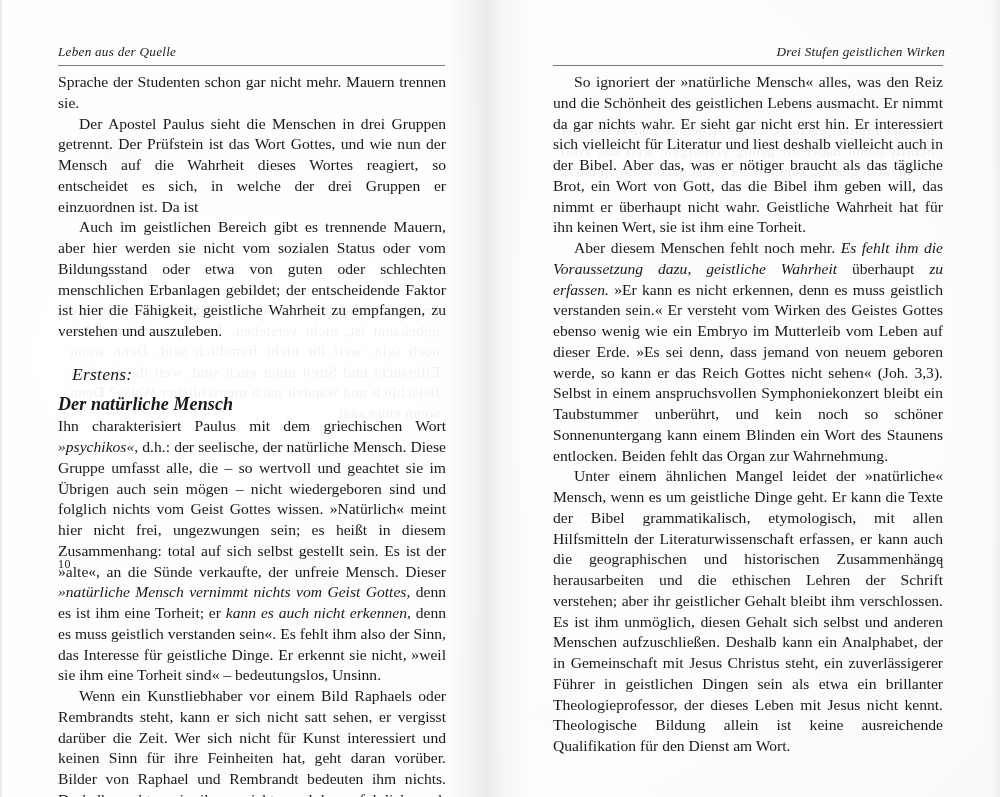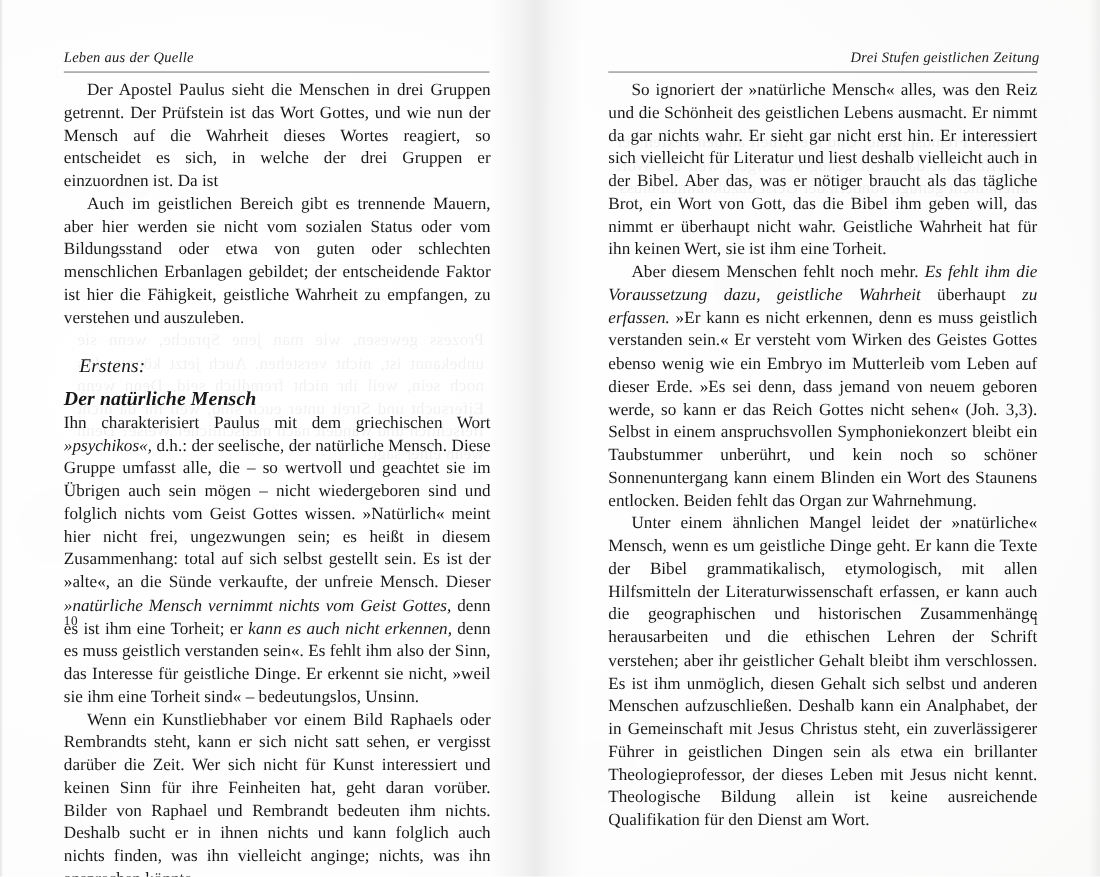--- a/index.html
+++ b/index.html
@@ -171,20 +171,23 @@
     in einer Fremdsprache. Und die Arbeit an den Texten der Schrift bleibt dabei oft genug verborgen, weil das Wort allein nicht genügt, sondern der Geist dazukommen muss
   </div>
 
   <div class="page page-left">
 
     <div class="runhead">Leben aus der Quelle</div>
     <div class="rule"></div>
 
     <div class="textblock">
 
+      <p class="noindent">
+        <span>Sprache der Studenten schon gar nicht mehr. Mauern trennen sie.</span>
+      </p>
 
       <p>
         <span>Der Apostel Paulus sieht die Menschen in drei Gruppen getrennt. Der Prüfstein ist das Wort Gottes, und wie nun der Mensch auf die Wahrheit dieses Wortes reagiert, so entscheidet es sich, in welche der drei Gruppen er einzuordnen ist. Da ist</span>
       </p>
 
       <p>
         <span>Auch im geistlichen Bereich gibt es trennende Mauern, aber hier werden sie nicht vom sozialen Status oder vom Bildungsstand oder etwa von guten oder schlechten menschlichen Erbanlagen gebildet; der entscheidende Faktor ist hier die Fähigkeit, geistliche Wahrheit zu empfangen, zu verstehen und auszuleben.</span>
       </p>
 
       <h2 class="section-ordinal">Erstens:</h2>
@@ -197,21 +200,21 @@
         <span>Wenn ein Kunstliebhaber vor einem Bild Raphaels oder Rembrandts steht, kann er sich nicht satt sehen, er vergisst darüber die Zeit. Wer sich nicht für Kunst interessiert und keinen Sinn für ihre Feinheiten hat, geht daran vorüber. Bilder von Raphael und Rembrandt bedeuten ihm nichts. Deshalb sucht er in ihnen nichts und kann folglich auch nichts finden, was ihn vielleicht anginge; nichts, was ihn ansprechen könnte.</span>
       </p>
 
     </div>
 
     <div class="folio">10</div>
   </div>
 
   <div class="page page-right">
 
-    <div class="runhead">Drei Stufen geistlichen Zeitung</div>
+    <div class="runhead">Drei Stufen geistlichen Wirken</div>
     <div class="rule"></div>
 
     <div class="textblock">
 
 
       <p>
         <span>So ignoriert der »natürliche Mensch« alles, was den Reiz und die Schönheit des geistlichen Lebens ausmacht. Er nimmt da gar nichts wahr. Er sieht gar nicht erst hin. Er interessiert sich vielleicht für Literatur und liest deshalb vielleicht auch in der Bibel. Aber das, was er nötiger braucht als das tägliche Brot, ein Wort von Gott, das die Bibel ihm geben will, das nimmt er überhaupt nicht wahr. Geistliche Wahrheit hat für ihn keinen Wert, sie ist ihm eine Torheit.</span>
       </p>
 
       <p><span>Aber diesem Menschen fehlt noch mehr. </span><em>Es fehlt ihm die Voraussetzung dazu, geistliche Wahrheit</em><span> überhaupt </span><em>zu erfassen.</em><span> »Er kann es nicht erkennen, denn es muss geistlich verstanden sein.« Er versteht vom Wirken des Geistes Gottes ebenso wenig wie ein Embryo im Mutterleib vom Leben auf dieser Erde. »Es sei denn, dass jemand von neuem geboren werde, so kann er das Reich Gottes nicht sehen« (Joh. 3,3). Selbst in einem anspruchsvollen Symphoniekonzert bleibt ein Taubstummer unberührt, und kein noch so schöner Sonnenuntergang kann einem Blinden ein Wort des Staunens entlocken. Beiden fehlt das Organ zur Wahrnehmung.</span></p>

